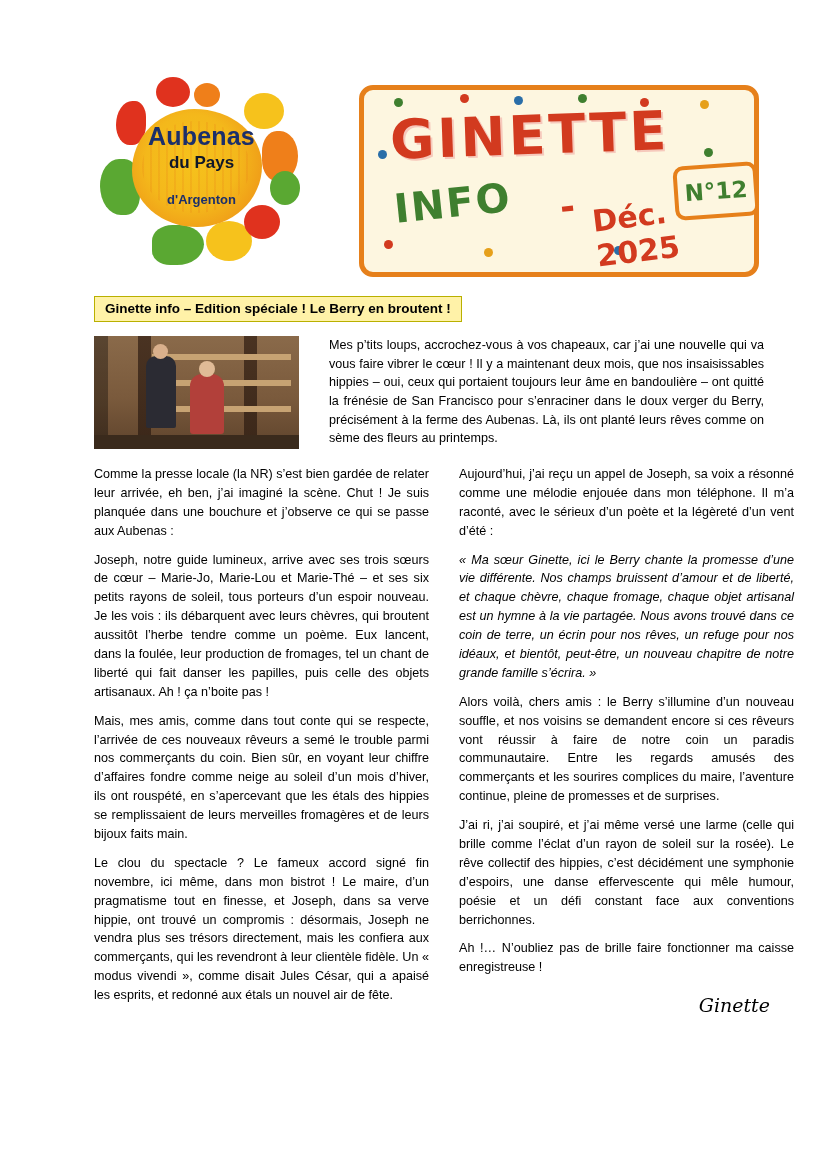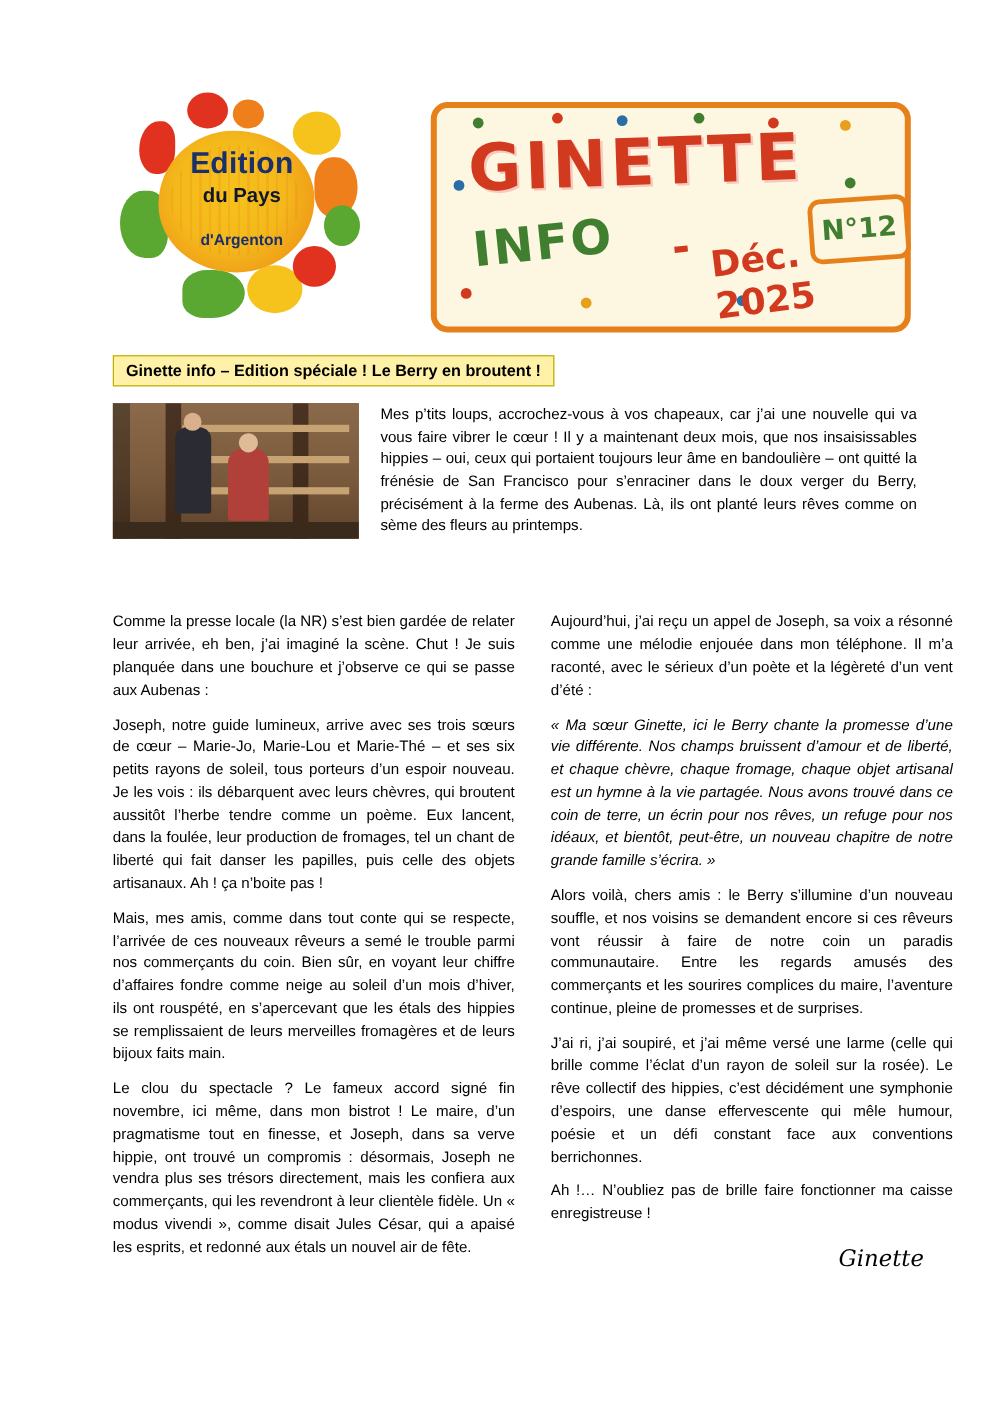--- a/index.html
+++ b/index.html
@@ -188,21 +188,21 @@
     font-weight: bold;
     color: #000;
   }
 
   
   .intro {
     margin-top: 14px;
     margin-left: 32px;
     display: flex;
     align-items: flex-start;
-    gap: 18px;
+    gap: 30px;
     justify-content: space-between;
   }
   .photo {
     position: relative;
     width: 205px;
     height: 113px;
     flex: 0 0 auto;
     overflow: hidden;
     background: #6b4a33;
   }
@@ -274,21 +274,20 @@
     margin-left: 32px;
     display: flex;
     gap: 30px;
     width: 700px;
   }
   .col {
     width: 335px;
     font-size: 12.6px;
     line-height: 1.5;
     text-align: justify;
-    margin-top: 44px;
   }
   .col p {
     margin: 0 0 10px 0;
   }
   .col p.tight {
     margin-bottom: 0;
   }
   .italic { font-style: italic; }
   .sig {
     text-align: right;
@@ -313,21 +312,21 @@
       <div class="splat" style="left:22px;top:26px;width:30px;height:44px;background:#e0321e;border-radius:60% 40% 50% 50%;"></div>
       <div class="splat" style="left:150px;top:18px;width:40px;height:36px;background:#f6c21c;"></div>
       <div class="splat" style="left:168px;top:56px;width:36px;height:50px;background:#ef7f1a;border-radius:45% 55% 55% 45%;"></div>
       <div class="splat" style="left:6px;top:84px;width:40px;height:56px;background:#5aa832;border-radius:55% 45% 40% 60%;"></div>
       <div class="splat" style="left:58px;top:150px;width:52px;height:40px;background:#5aa832;border-radius:45% 55% 60% 40%;"></div>
       <div class="splat" style="left:112px;top:146px;width:46px;height:40px;background:#f6c21c;"></div>
       <div class="splat" style="left:150px;top:130px;width:36px;height:34px;background:#e0321e;"></div>
       <div class="splat" style="left:176px;top:96px;width:30px;height:34px;background:#5aa832;"></div>
       <div class="logo-core"></div>
       <div class="logo-text">
-        <div class="l1">Edition</div>
+        <div class="l1">Aubenas</div>
         <div class="l2">du Pays</div>
         <div class="l3">d'Argenton</div>
       </div>
     </div>
 
     <div class="banner">
       <div class="dots">
         <div class="dot" style="left:30px;top:8px;background:#3f7f2f;"></div>
         <div class="dot" style="left:96px;top:4px;background:#d23a1f;"></div>
         <div class="dot" style="left:150px;top:6px;background:#2a6ea8;"></div>

